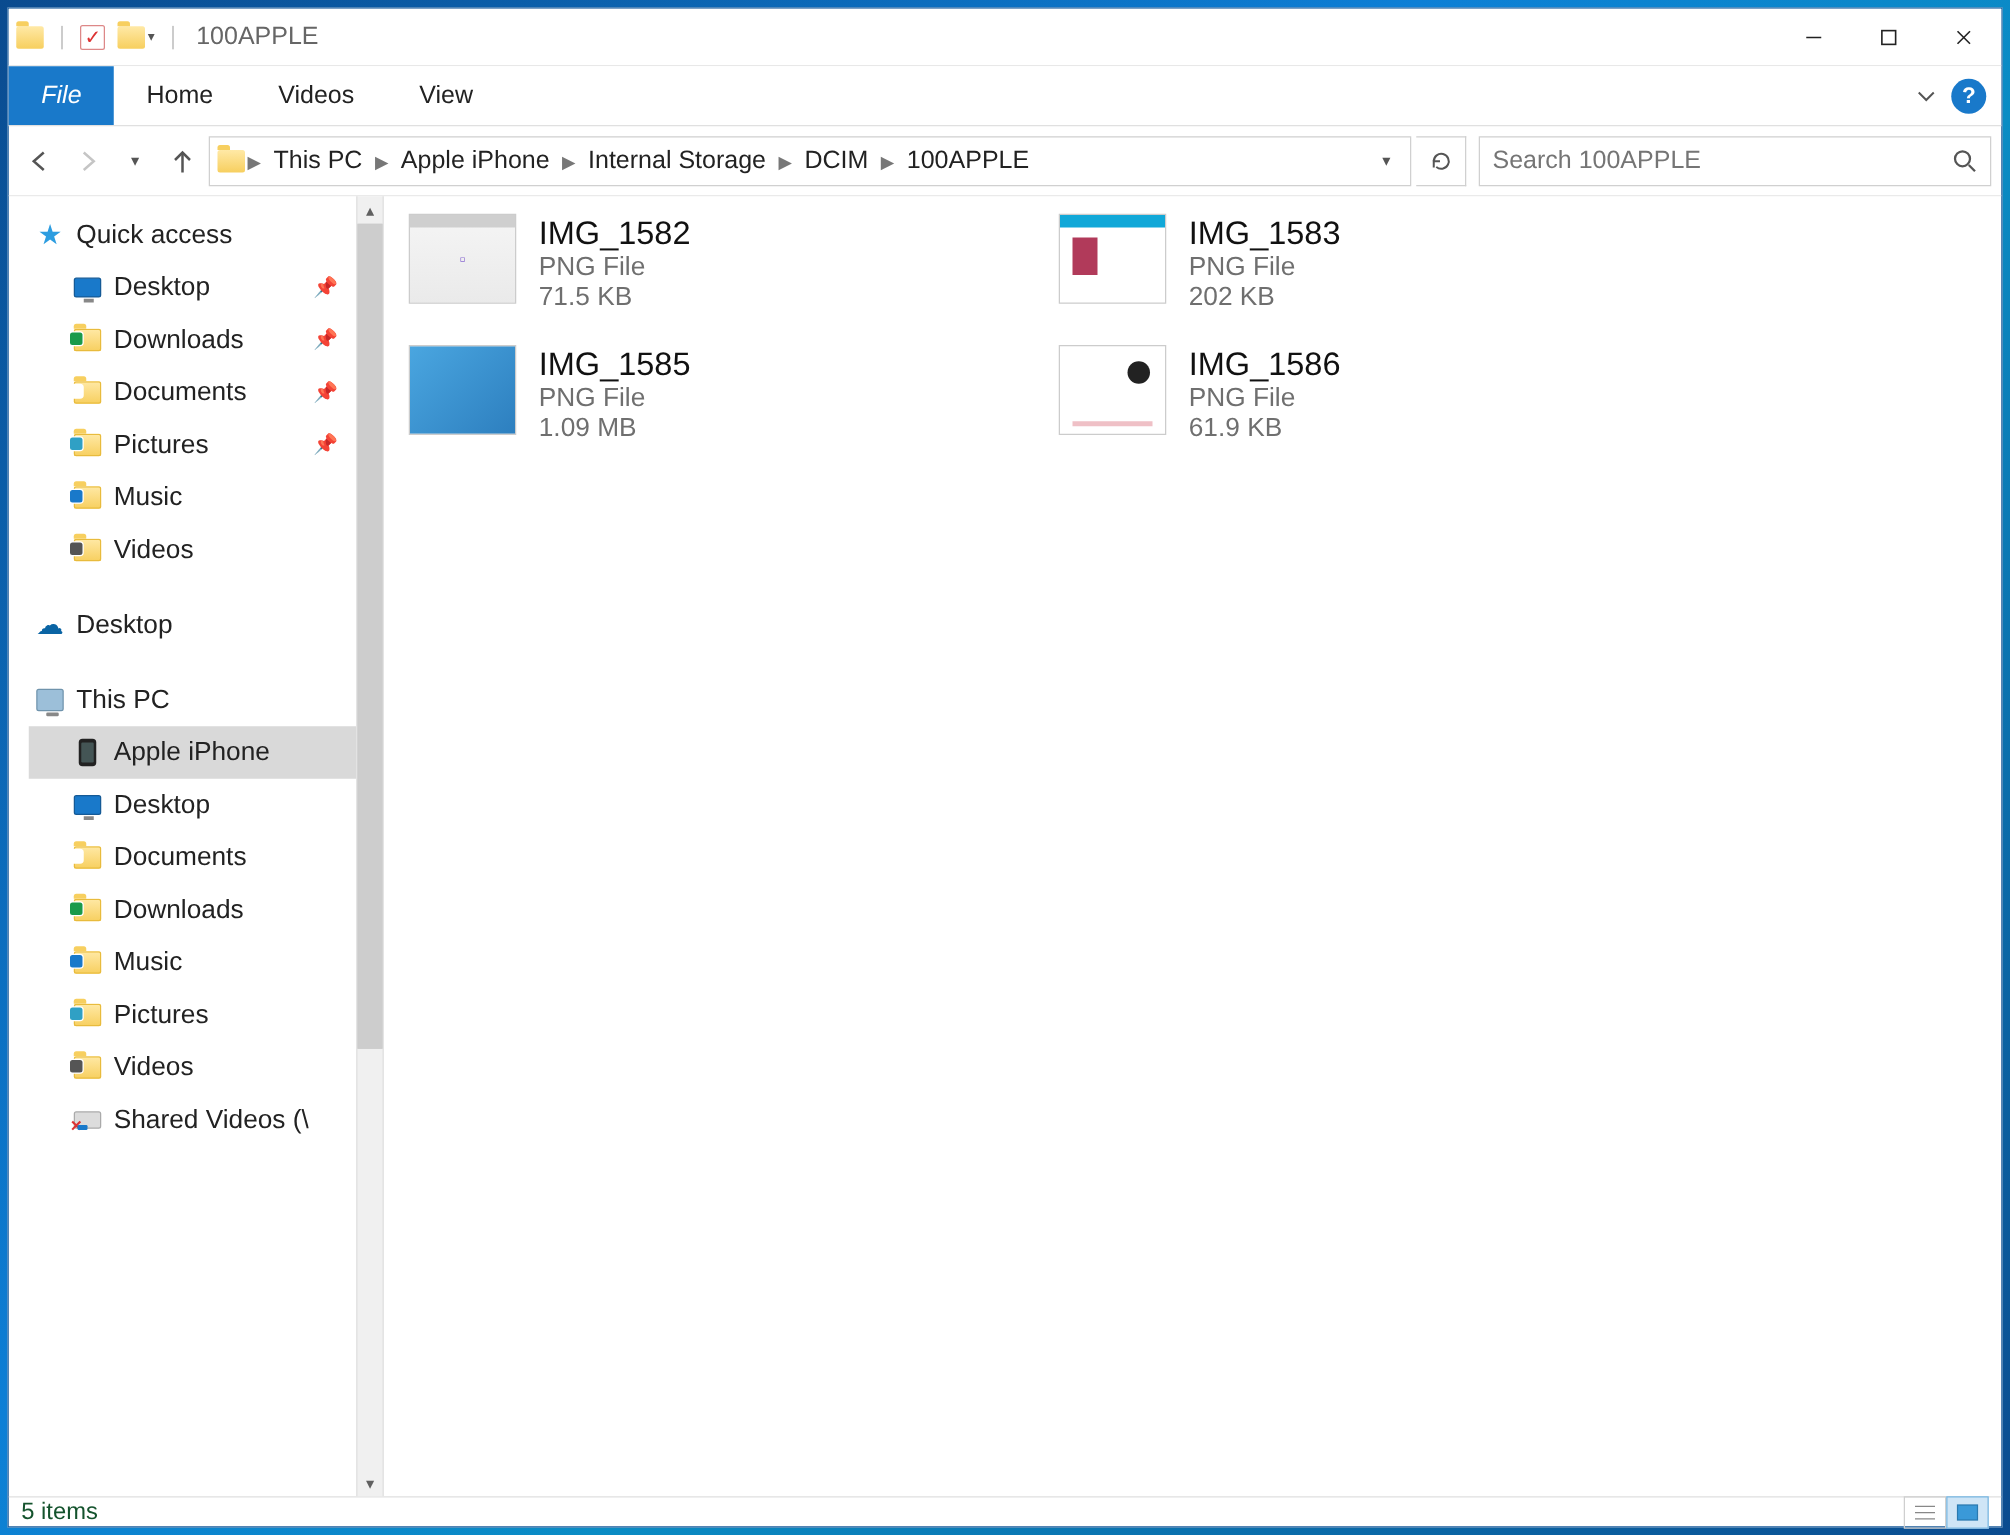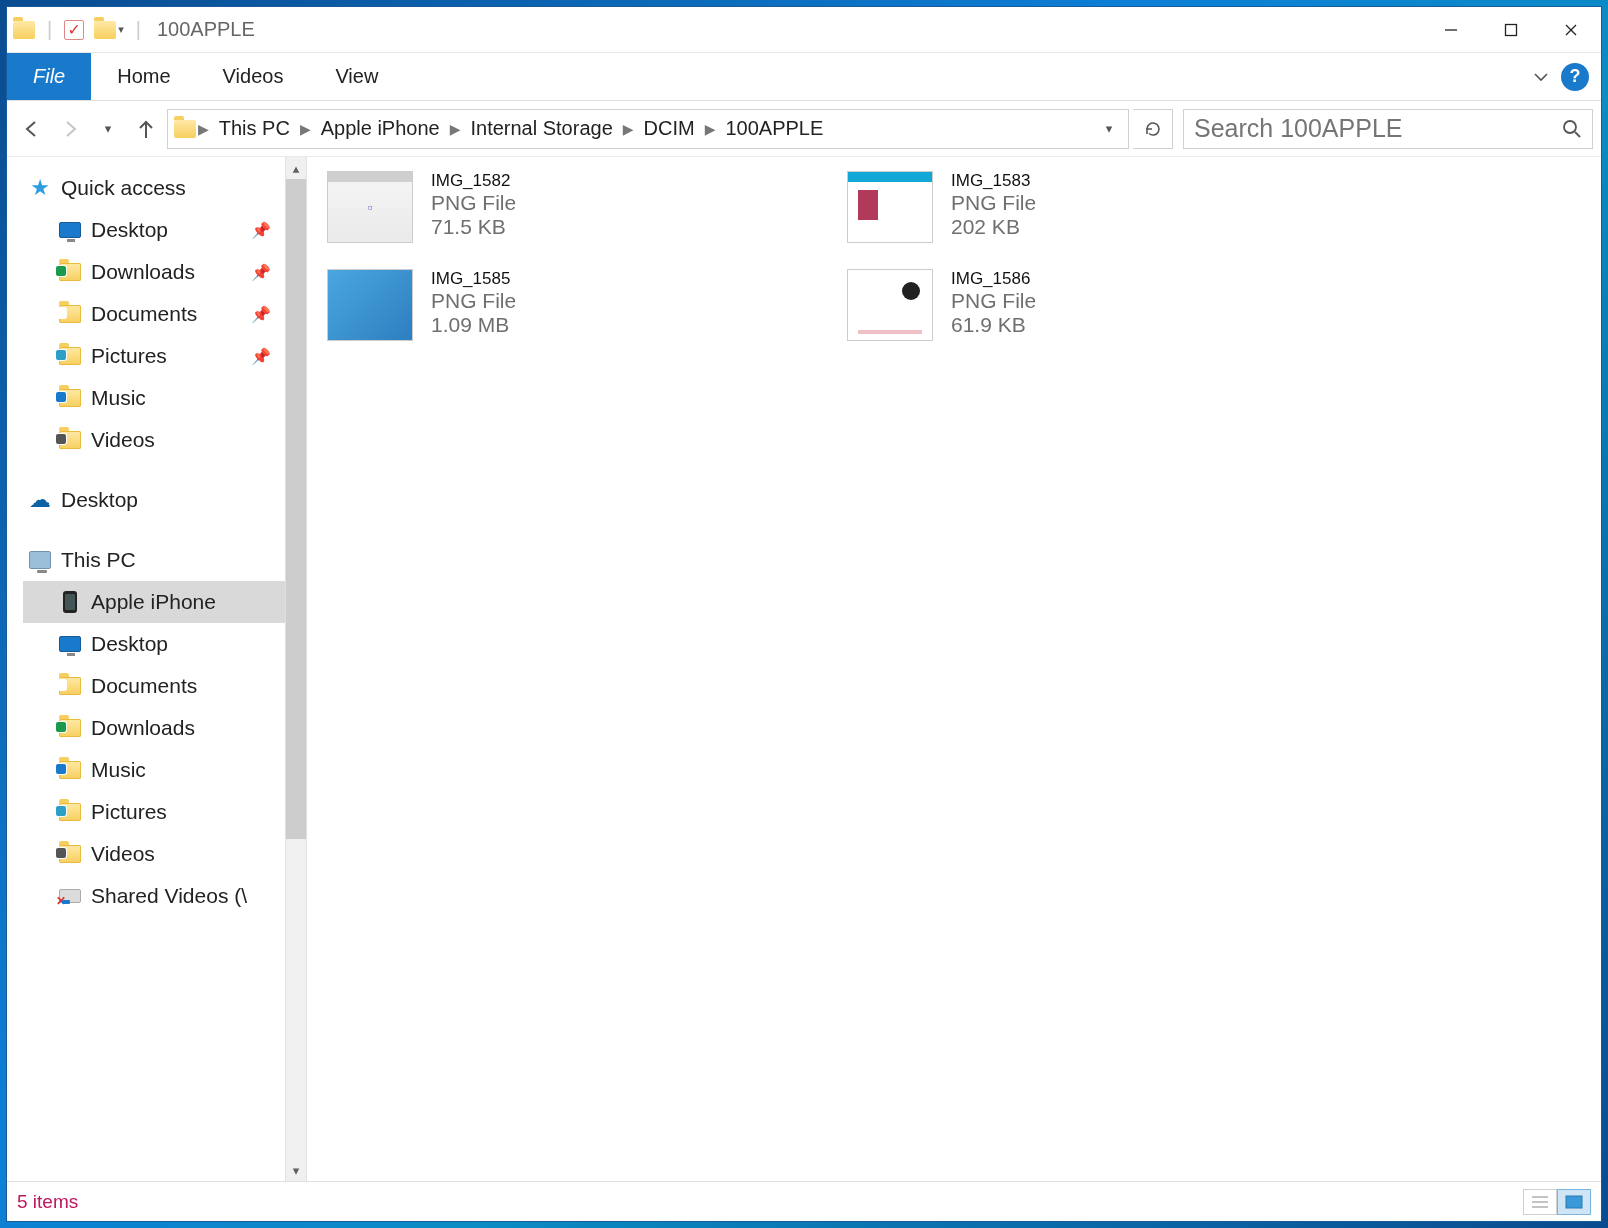--- a/index.html
+++ b/index.html
@@ -37,21 +37,21 @@
   .navrow { display:flex; align-items:center; height:56px; padding: 8px 8px; gap: 4px; border-bottom: 1px solid #eaeaea;}
   .navbtn { width:34px; height:34px; display:flex; align-items:center; justify-content:center; color:#7a7a7a; font-size:22px; border-radius:3px; }
   .navbtn.disabled { color:#c5c5c5; }
   .address { flex:1; height:40px; border:1px solid #d0d0d0; display:flex; align-items:center; padding:0 6px; background:#fff; }
   .address .crumb { padding: 0 8px; font-size:20px; color:#222; display:flex; align-items:center; height:100%; }
   .address .gt { color:#777; font-size:14px; padding:0 2px; }
   .address .addr-spacer { flex:1; }
   .address .addr-icons { display:flex; align-items:center; gap:2px; }
   .refresh { width:40px; height:40px; border:1px solid #d0d0d0; border-left:none; display:flex; align-items:center; justify-content:center; color:#555; font-size:18px; }
   .searchbox { width:410px; height:40px; border:1px solid #d0d0d0; display:flex; align-items:center; padding:0 10px; margin-left:6px; }
-  .searchbox input { flex:1; border:none; outline:none; font-size:25px; color:#666; background:transparent; }
+  .searchbox input { flex:1; border:none; outline:none; font-size:20px; color:#666; background:transparent; }
   .searchbox .sicon { color:#555; font-size:20px; }
 
   
   .body { flex:1; display:flex; min-height:0; }
 
   
   .navpane { width: 300px; border-right: 0; position:relative; display:flex; }
   .navpane .navcontent { flex:1; padding: 10px 0 10px 16px; overflow:hidden; }
   .navpane .scroll { width:22px; background:#f0f0f0; border-left:1px solid #e0e0e0; border-right:1px solid #e0e0e0; display:flex; flex-direction:column; align-items:center; }
   .navpane .scroll .arrow { height:22px; display:flex; align-items:center; justify-content:center; color:#606060; width:100%; font-size:13px; }
@@ -91,25 +91,25 @@
   .thumb.t1 { background:#fff;}
   .thumb.t1::before{content:"";position:absolute;top:0;left:0;right:0;height:10px;background:#11a8d8;}
   .thumb.t1::after{content:"";position:absolute;top:18px;left:10px;width:20px;height:30px;background:#b13a5a;}
   .thumb.t2 { background:linear-gradient(135deg,#4aa6e0,#2d7fbf); display:grid; grid-template-columns:repeat(4,1fr); grid-template-rows:repeat(4,1fr); gap:2px; padding:6px;}
   .thumb.t2 span{background:rgba(255,255,255,0.85);border-radius:3px;}
   .thumb.t3 { background:#fff;}
   .thumb.t3::after{content:"";position:absolute;top:12px;right:12px;width:18px;height:18px;border-radius:50%;background:#222;}
   .thumb.t3::before{content:"";position:absolute;bottom:6px;left:10px;right:10px;height:4px;background:#efc0c6;}
   .thumb.t4 { background:linear-gradient(#6a5a4c,#8a7968);}
   .thumb.t4::after{content:"";position:absolute;bottom:0;left:0;right:0;height:22px;background:#4a4038;}
-  .file-meta .name { font-size:17px; color:#111; }
+  .file-meta .name { font-size:26px; color:#111; }
   .file-meta .type, .file-meta .size { font-size:21px; color:#6f6f6f; }
 
   
-  .statusbar { height:40px; border-top:1px solid #e0e0e0; display:flex; align-items:center; padding: 0 10px; font-size:19px; color:#be185d;}
+  .statusbar { height:24px; border-top:1px solid #e0e0e0; display:flex; align-items:center; padding: 0 10px; font-size:19px; color:#14532d;}
   .statusbar .spacer { flex:1; }
   .statusbar .view-switch { display:flex; gap:0; }
   .statusbar .view-switch div { width:34px; height:26px; border:1px solid #cfcfcf; display:flex; align-items:center; justify-content:center; color:#555; font-size:15px;}
   .statusbar .view-switch div.active { background:#cfe5f6; border-color:#7ab7e0; }
 
   .chev { font-size:13px; color:#555; }
   svg { display:block; }
 </style>
 </head>
 <body>

